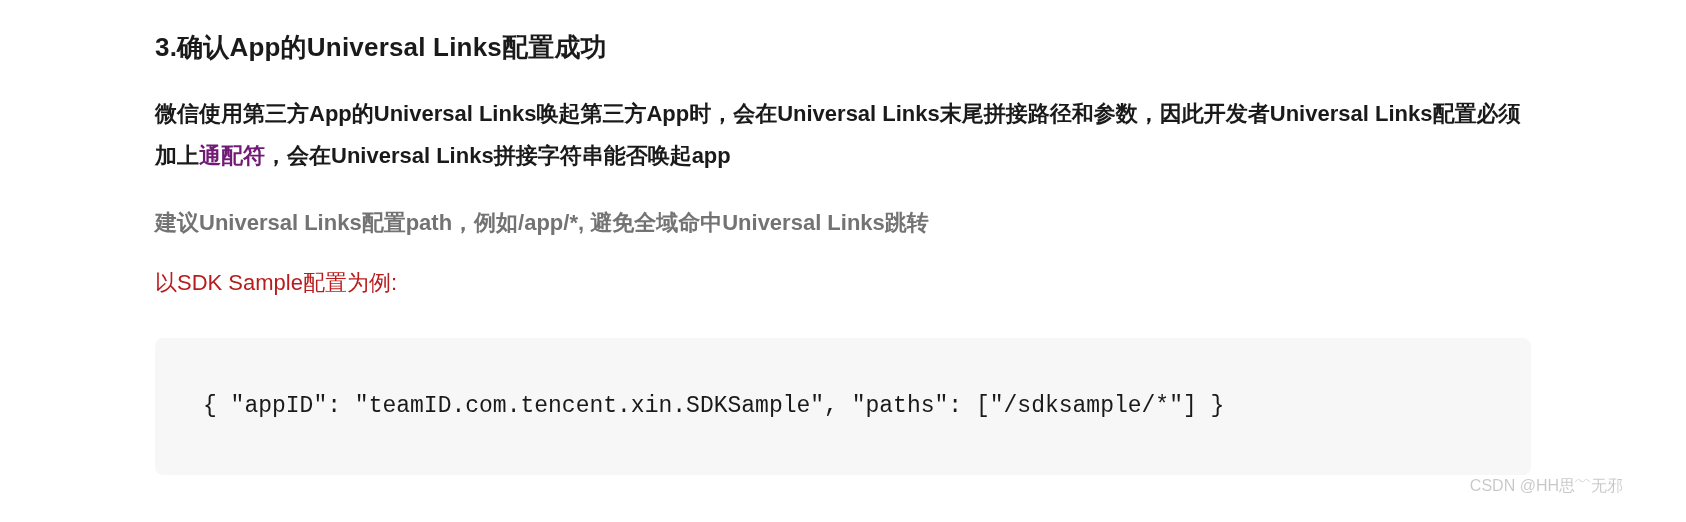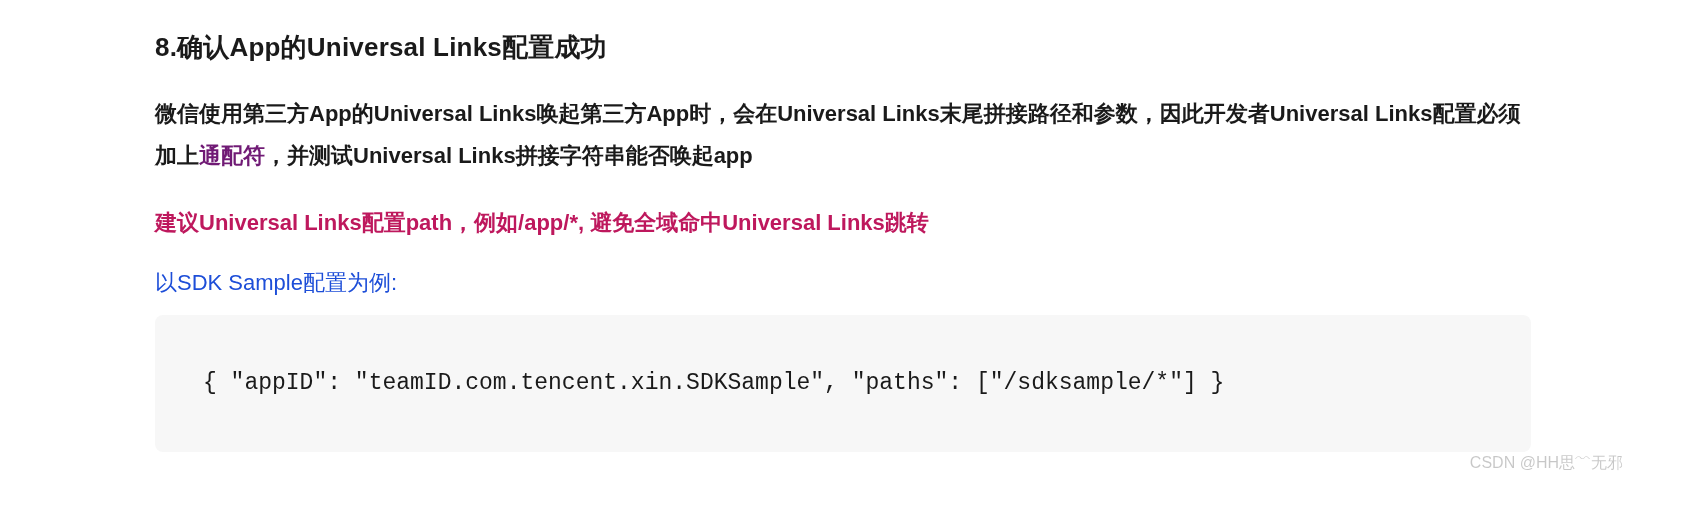--- a/index.html
+++ b/index.html
@@ -29,29 +29,29 @@
       margin-bottom: 26px;
       color: #1a1a1a;
     }
     .highlight-red {
       color: #701a75;
       font-weight: 700;
     }
     .advice {
       font-size: 22px;
       font-weight: 700;
-      color: #be185d;
+      color: #737373;
       margin-bottom: 26px;
       line-height: 1.8;
     }
     .example-label {
       font-size: 22px;
       font-weight: 400;
-      color: #1d4ed8;
-      margin-bottom: 17px;
+      color: #b91c1c;
+      margin-bottom: 40px;
     }
     .code-block {
       background: #f7f7f7;
       border-radius: 8px;
       padding: 50px 48px;
       font-family: "SF Mono", Monaco, Menlo, Consolas, "Courier New", monospace;
       font-size: 23px;
       color: #1a1a1a;
       line-height: 1.6;
       overflow-x: auto;
@@ -62,24 +62,24 @@
       bottom: 8px;
       right: 63px;
       font-size: 16px;
       color: rgba(0,0,0,0.22);
       font-weight: 400;
     }
   </style>
 </head>
 <body>
 
-<h2 class="heading">8.确认App的Universal Links配置成功</h2>
+<h2 class="heading">3.确认App的Universal Links配置成功</h2>
 
 <p class="paragraph">
-  <span>微信使用第三方App的Universal Links唤起第三方App时，会在Universal Links末尾拼接路径和参数，因此开发者Universal Links配置必须加上</span><span class="highlight-red">通配符</span><span>，并测试Universal Links拼接字符串能否唤起app</span>
+  <span>微信使用第三方App的Universal Links唤起第三方App时，会在Universal Links末尾拼接路径和参数，因此开发者Universal Links配置必须加上</span><span class="highlight-red">通配符</span><span>，会在Universal Links拼接字符串能否唤起app</span>
 </p>
 
 <p class="advice">建议Universal Links配置path，例如/app/*, 避免全域命中Universal Links跳转</p>
 
 <p class="example-label">以SDK Sample配置为例:</p>
 
 <pre class="code-block">{ "appID": "teamID.com.tencent.xin.SDKSample", "paths": ["/sdksample/*"] }</pre>
 
 <div class="watermark">CSDN @HH思﹌无邪</div>
 

